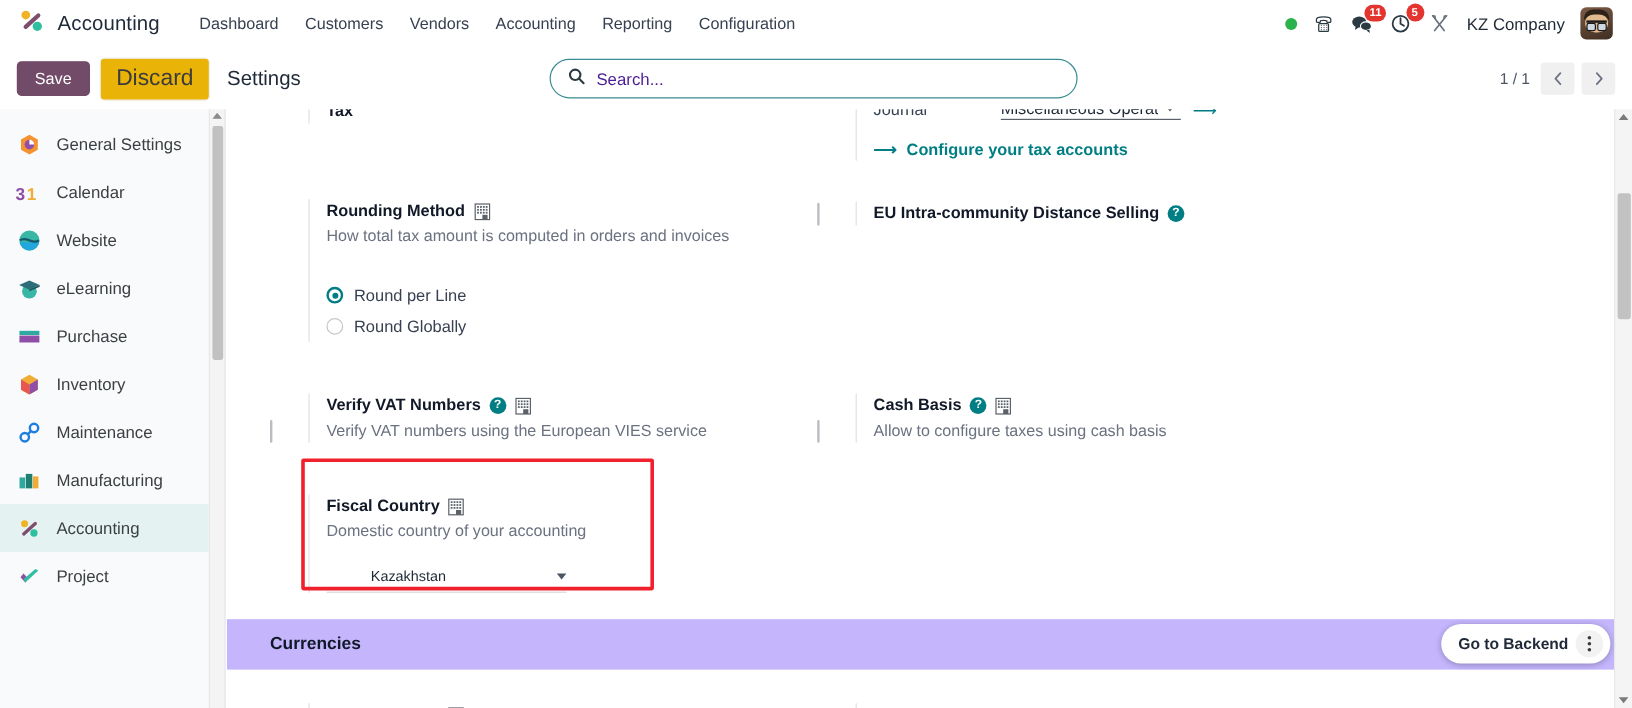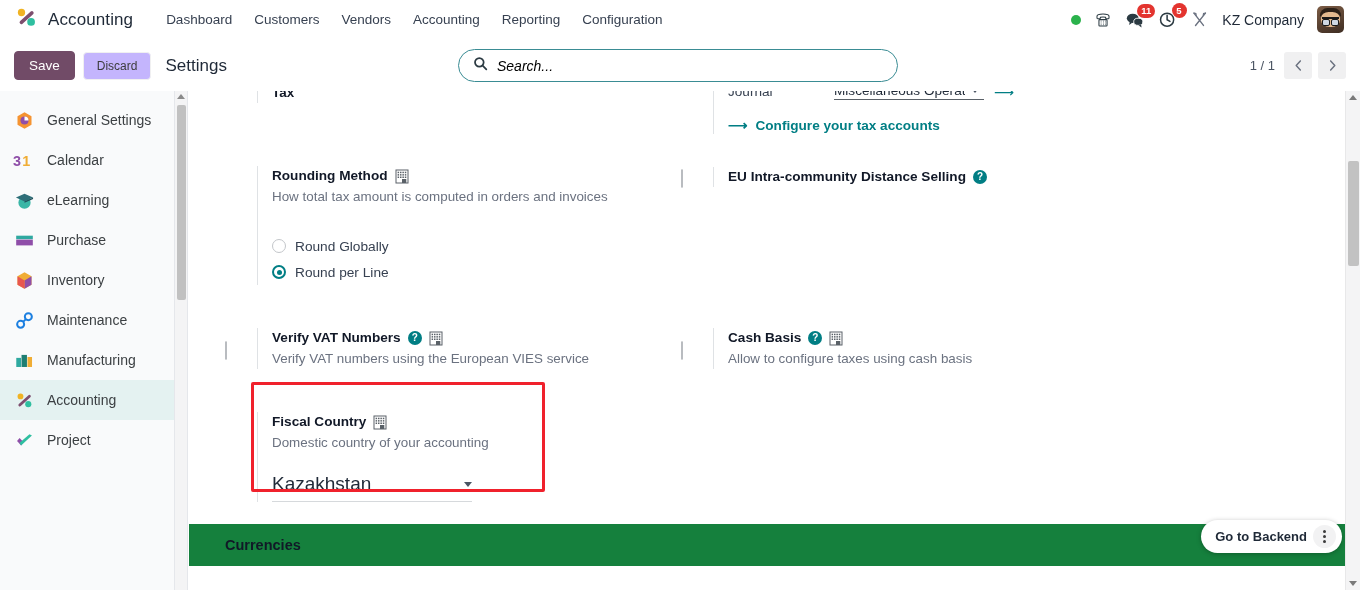--- a/index.html
+++ b/index.html
@@ -53,31 +53,31 @@
   .controlbar {
     position: absolute; top: 40px; left: 0; width: 1360px; height: 51px;
     background: #ffffff; display: flex; align-items: center; padding: 0 14px;
   }
   .btn-save {
     background: #714b67; color: #ffffff; border: 1px solid #714b67;
     font-size: 13.5px; padding: 6px 14px; border-radius: 4px; cursor: pointer;
     font-weight: 500;
   }
   .btn-discard {
-    background: #c4b5fd; color: #3c3c3c; border: 1px solid #f0f0f1;
-    font-size: 12px; padding: 6px 13px; border-radius: 4px; cursor: pointer;
+    background: #eab308; color: #3c3c3c; border: 1px solid #f0f0f1;
+    font-size: 19px; padding: 6px 13px; border-radius: 4px; cursor: pointer;
     margin-left: 8px; font-weight: 500;
   }
   .page-title { font-size: 17px; color: #1f2937; margin-left: 14px; }
   .searchbox {
     position: absolute; left: 458px; top: 49px; width: 440px; height: 33px;
     border: 1px solid #3a8c94; border-radius: 17px; background: #fff;
     display: flex; align-items: center; padding: 0 14px; gap: 9px; cursor: text;
   }
-  .search-placeholder { font-size: 14px; color: #000000; font-style: italic; }
+  .search-placeholder { font-size: 14px; color: #4c1d95; }
   .pager { margin-left: auto; display: flex; align-items: center; gap: 9px; }
   .pager-count { font-size: 13px; color: #4b5563; }
   .pager-btn {
     width: 28px; height: 27px; background: #f0f0f1; border-radius: 3px; cursor: pointer;
     display: flex; align-items: center; justify-content: center; color: #6b7280;
   }
   .pager-btn + .pager-btn { margin-left: -3px; }
 
   
   .sidebar {
@@ -107,21 +107,21 @@
     position: absolute; top: 91px; left: 189px; width: 1156px; height: 499px;
     background: #ffffff; overflow: hidden;
   }
   .settings-inner { position: relative; padding: 0 0 0 0; }
   .row2 { display: flex; }
   .col { width: 470px; }
   .col.left { padding-left: 36px; }
   .col.right { padding-left: 22px; }
 
   .setting {
-    position: relative; display: flex; align-items: center; gap: 0;
+    position: relative; display: flex; align-items: flex-end; gap: 0;
     margin-bottom: 0;
   }
   .cb-slot { width: 32px; flex: 0 0 32px; padding-top: 4px; }
   .checkbox {
     width: 15px; height: 15px; border: 1px solid #b9bcc0; border-radius: 3px;
     background: #fff; cursor: pointer;
   }
   .setting-body { border-left: 1px solid #dfe2e5; padding-left: 14px; }
   .setting-label {
     font-size: 13.6px; font-weight: bold; color: #111827;
@@ -163,25 +163,25 @@
   .highlight-box {
     position: absolute; left: 251px; top: 382px; width: 294px; height: 110px;
     border: 3px solid #f0212c; border-radius: 2px; pointer-events: none; z-index: 5;
   }
 
   
   .country-select {
     margin-top: 20px; width: 200px; border-bottom: 1px solid #d6d9dc;
     display: flex; align-items: center; justify-content: space-between; padding-bottom: 6px; cursor: pointer;
   }
-  .country-value { font-size: 19px; color: #1f2937; }
+  .country-value { font-size: 12px; color: #1f2937; margin-left: 37px; }
 
   
   .section-band {
-    background: #15803d; height: 42px; display: flex; align-items: center;
+    background: #c4b5fd; height: 42px; display: flex; align-items: center;
     padding-left: 36px; margin-top: 22px;
   }
   .section-title { font-size: 14.5px; font-weight: bold; color: #111827; }
 
   
   .main-scroll {
     position: absolute; top: 91px; right: 0; width: 15px; height: 499px; background: #f4f4f5;
     border-left: 1px solid #e8e8e9;
   }
   .ms-arrow-up {
@@ -326,20 +326,30 @@
       <span class="side-icon">
         <svg width="22" height="21" viewBox="0 0 26 24">
             <text x="0" y="19" font-family="Liberation Sans" font-size="17" font-weight="bold" fill="#8f4ea8">3</text>
             <text x="11" y="19" font-family="Liberation Sans" font-size="17" font-weight="bold" fill="#f0ad35">1</text>
           </svg>
       </span>
       <span>Calendar</span>
     </div>
 
 
+    <div class="side-item">
+      <span class="side-icon">
+        <svg width="21" height="21" viewBox="0 0 24 24">
+            <circle cx="12" cy="12" r="9.6" fill="#3ab6a6"></circle>
+            <path d="M2.6 13.5a9.6 9.6 0 0018.8 0z" fill="#21a7dd"></path>
+            <path d="M3 11.8c3-2.4 6-1.2 9 0s6 2.4 9 0" stroke="#14596b" stroke-width="2.1" fill="none"></path>
+          </svg>
+      </span>
+      <span>Website</span>
+    </div>
 
     <div class="side-item">
       <span class="side-icon">
         <svg width="21" height="21" viewBox="0 0 24 24">
             <circle cx="12" cy="14.5" r="7" fill="#3ab6a6"></circle>
             <path d="M2.2 8.6L12 4.2l9.8 4.4L12 13z" fill="#2e6e78"></path>
             <path d="M12 13l9.8-4.4v1.6L12 14.6z" fill="#1f4f59"></path>
           </svg>
       </span>
       <span>eLearning</span>
@@ -475,26 +485,26 @@
                         <rect x="9.8" y="7.5" width="1.5" height="1.5"></rect>
                         <rect x="7" y="10" width="4.3" height="4"></rect>
                       </g>
                     </svg>
                 </span>
               </div>
               <div class="setting-desc">How total tax amount is computed in orders and invoices</div>
 
               <div class="radio-group">
                 <div class="radio-row">
+                  <span class="radio sel"></span>
+                  <span class="radio-label">Round per Line</span>
+                </div>
+                <div class="radio-row">
                   <span class="radio"></span>
                   <span class="radio-label">Round Globally</span>
-                </div>
-                <div class="radio-row">
-                  <span class="radio sel"></span>
-                  <span class="radio-label">Round per Line</span>
                 </div>
               </div>
             </div>
           </div>
         </div>
 
         <div class="col right">
           <div class="setting">
             <div class="cb-slot">
               <span class="checkbox"></span>

